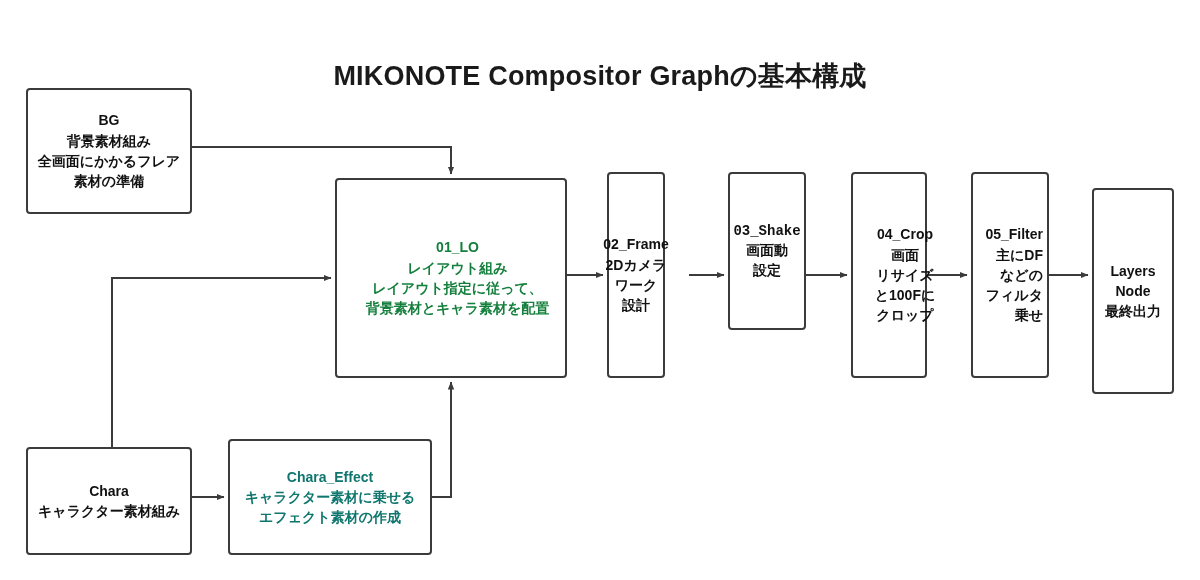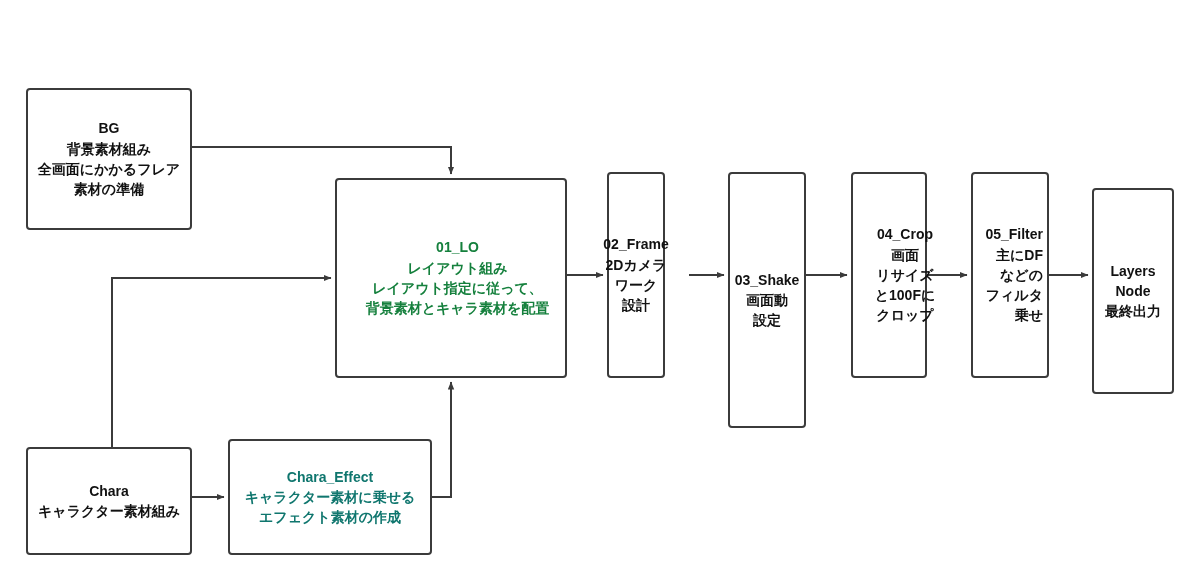--- a/index.html
+++ b/index.html
@@ -53,20 +53,21 @@
     width: 1200px;
     height: 580px;
     pointer-events: none;
   }
 </style>
 </head>
 <body>
 
 <div id="canvas">
 
+  <div id="title">MIKONOTE Compositor Graphの基本構成</div>
 
   <svg class="edges" viewBox="0 0 1200 580">
     <defs>
       <marker id="arrow" markerWidth="9" markerHeight="9" refX="7.5" refY="3.2" orient="auto" markerUnits="userSpaceOnUse">
         <path d="M 0 0 L 8 3.2 L 0 6.4 z" fill="#3b3b3b"></path>
       </marker>
     </defs>
     <g id="edge-group">
         <path d="M 192 147 L 451 147 L 451 174" fill="none" stroke="#3b3b3b" stroke-width="2" marker-end="url(#arrow)"></path>
         <path d="M 112 447 L 112 278 L 331 278" fill="none" stroke="#3b3b3b" stroke-width="2" marker-end="url(#arrow)"></path>
@@ -74,39 +75,39 @@
         <path d="M 432 497 L 451 497 L 451 382" fill="none" stroke="#3b3b3b" stroke-width="2" marker-end="url(#arrow)"></path>
         <path d="M 567 275 L 603 275" fill="none" stroke="#3b3b3b" stroke-width="2" marker-end="url(#arrow)"></path>
         <path d="M 689 275 L 724 275" fill="none" stroke="#3b3b3b" stroke-width="2" marker-end="url(#arrow)"></path>
         <path d="M 806 275 L 847 275" fill="none" stroke="#3b3b3b" stroke-width="2" marker-end="url(#arrow)"></path>
         <path d="M 927 275 L 967 275" fill="none" stroke="#3b3b3b" stroke-width="2" marker-end="url(#arrow)"></path>
         <path d="M 1049 275 L 1088 275" fill="none" stroke="#3b3b3b" stroke-width="2" marker-end="url(#arrow)"></path>
       </g>
   </svg>
 
   <div id="node-layer">
-      <div class="node" style="left: 26px; top: 88px; width: 166px; height: 142px; font-size: 14px; border-color: rgb(59, 59, 59); color: rgb(17, 17, 17);">
+      <div class="node" style="left: 26px; top: 88px; width: 166px; height: 126px; font-size: 14px; border-color: rgb(59, 59, 59); color: rgb(17, 17, 17);">
         <span class="ln">BG</span>
         <span class="ln">背景素材組み</span>
         <span class="ln">全画面にかかるフレア</span>
         <span class="ln">素材の準備</span>
       </div>
       <div class="node" style="left: 335px; top: 178px; width: 232px; height: 200px; font-size: 14px; border-color: rgb(59, 59, 59); color: #15803d; padding-left: 17px;">
         <span class="ln">01_LO</span>
         <span class="ln">レイアウト組み</span>
         <span class="ln">レイアウト指定に従って、</span>
         <span class="ln">背景素材とキャラ素材を配置</span>
       </div>
       <div class="node" style="left: 607px; top: 172px; width: 58px; height: 206px; font-size: 14px; border-color: rgb(59, 59, 59); color: rgb(17, 17, 17);">
         <span class="ln">02_Frame</span>
         <span class="ln">2Dカメラ</span>
         <span class="ln">ワーク</span>
         <span class="ln">設計</span>
       </div>
-      <div class="node" style="left: 728px; top: 172px; width: 78px; height: 256px; font-size: 14px; border-color: rgb(59, 59, 59); color: rgb(17, 17, 17);">
+      <div class="node" style="left: 728px; top: 172px; width: 78px; height: 158px; font-size: 14px; border-color: rgb(59, 59, 59); color: rgb(17, 17, 17); font-family: Liberation Mono, monospace;">
         <span class="ln">03_Shake</span>
         <span class="ln">画面動</span>
         <span class="ln">設定</span>
       </div>
       <div class="node" style="left: 851px; top: 172px; width: 76px; height: 206px; font-size: 14px; border-color: rgb(59, 59, 59); color: rgb(17, 17, 17); padding-left: 36px;">
         <span class="ln">04_Crop</span>
         <span class="ln">画面</span>
         <span class="ln">リサイズ</span>
         <span class="ln">と100Fに</span>
         <span class="ln">クロップ</span>

